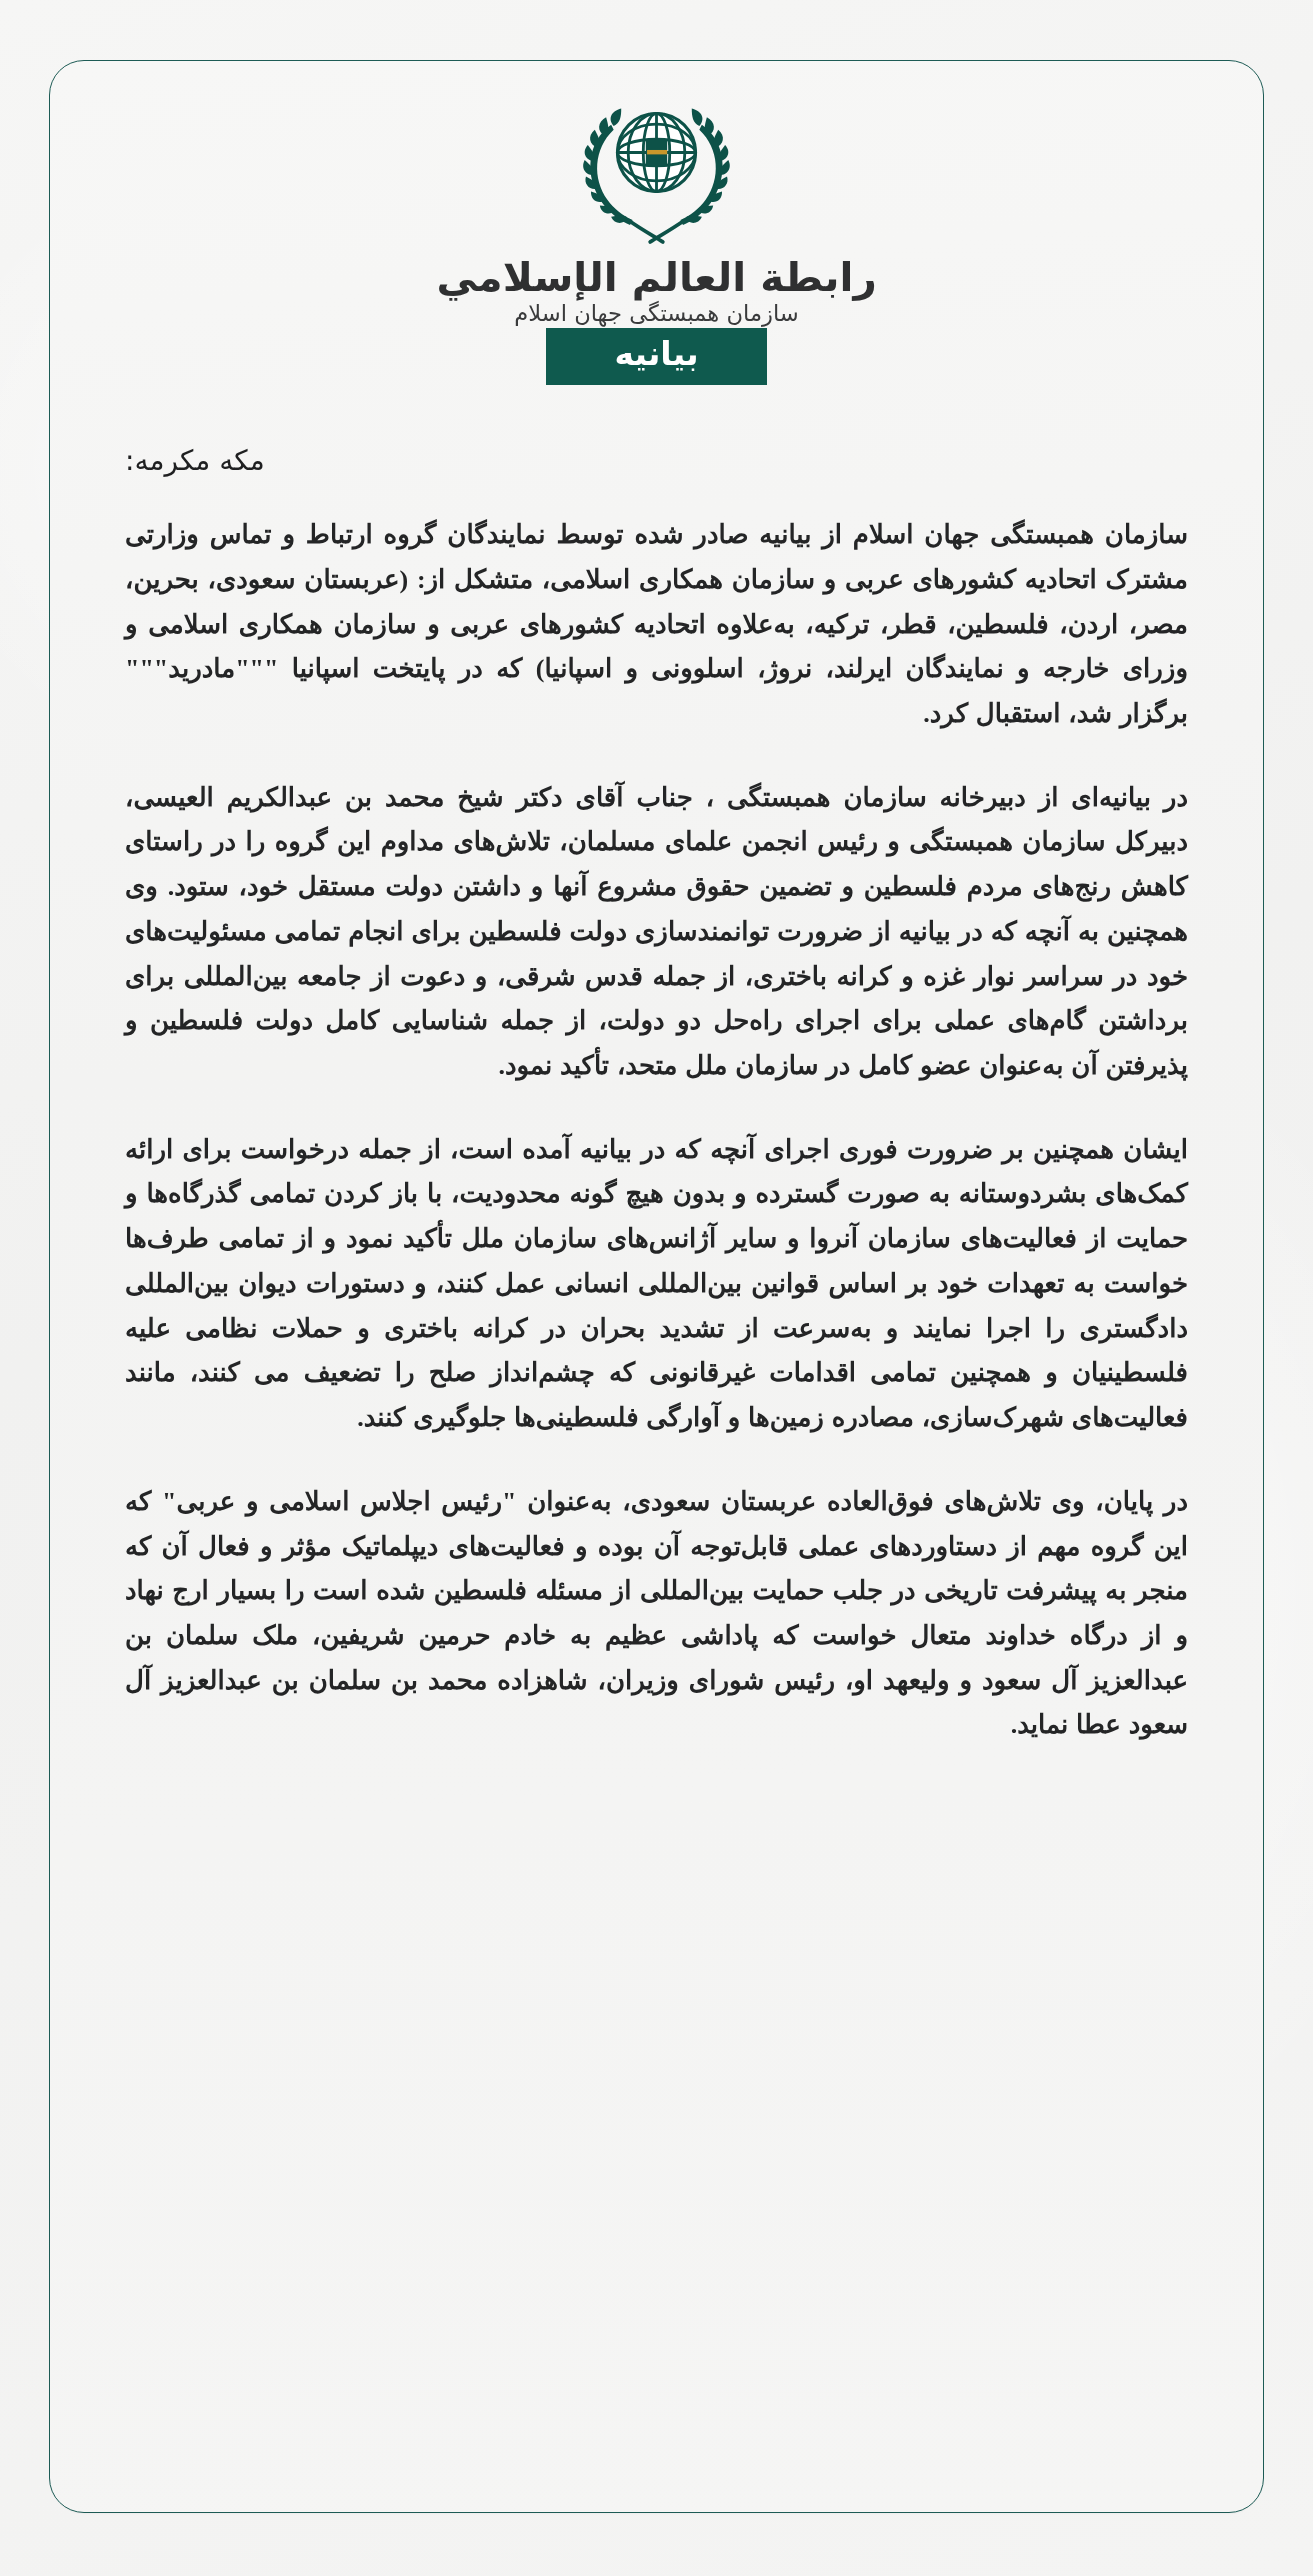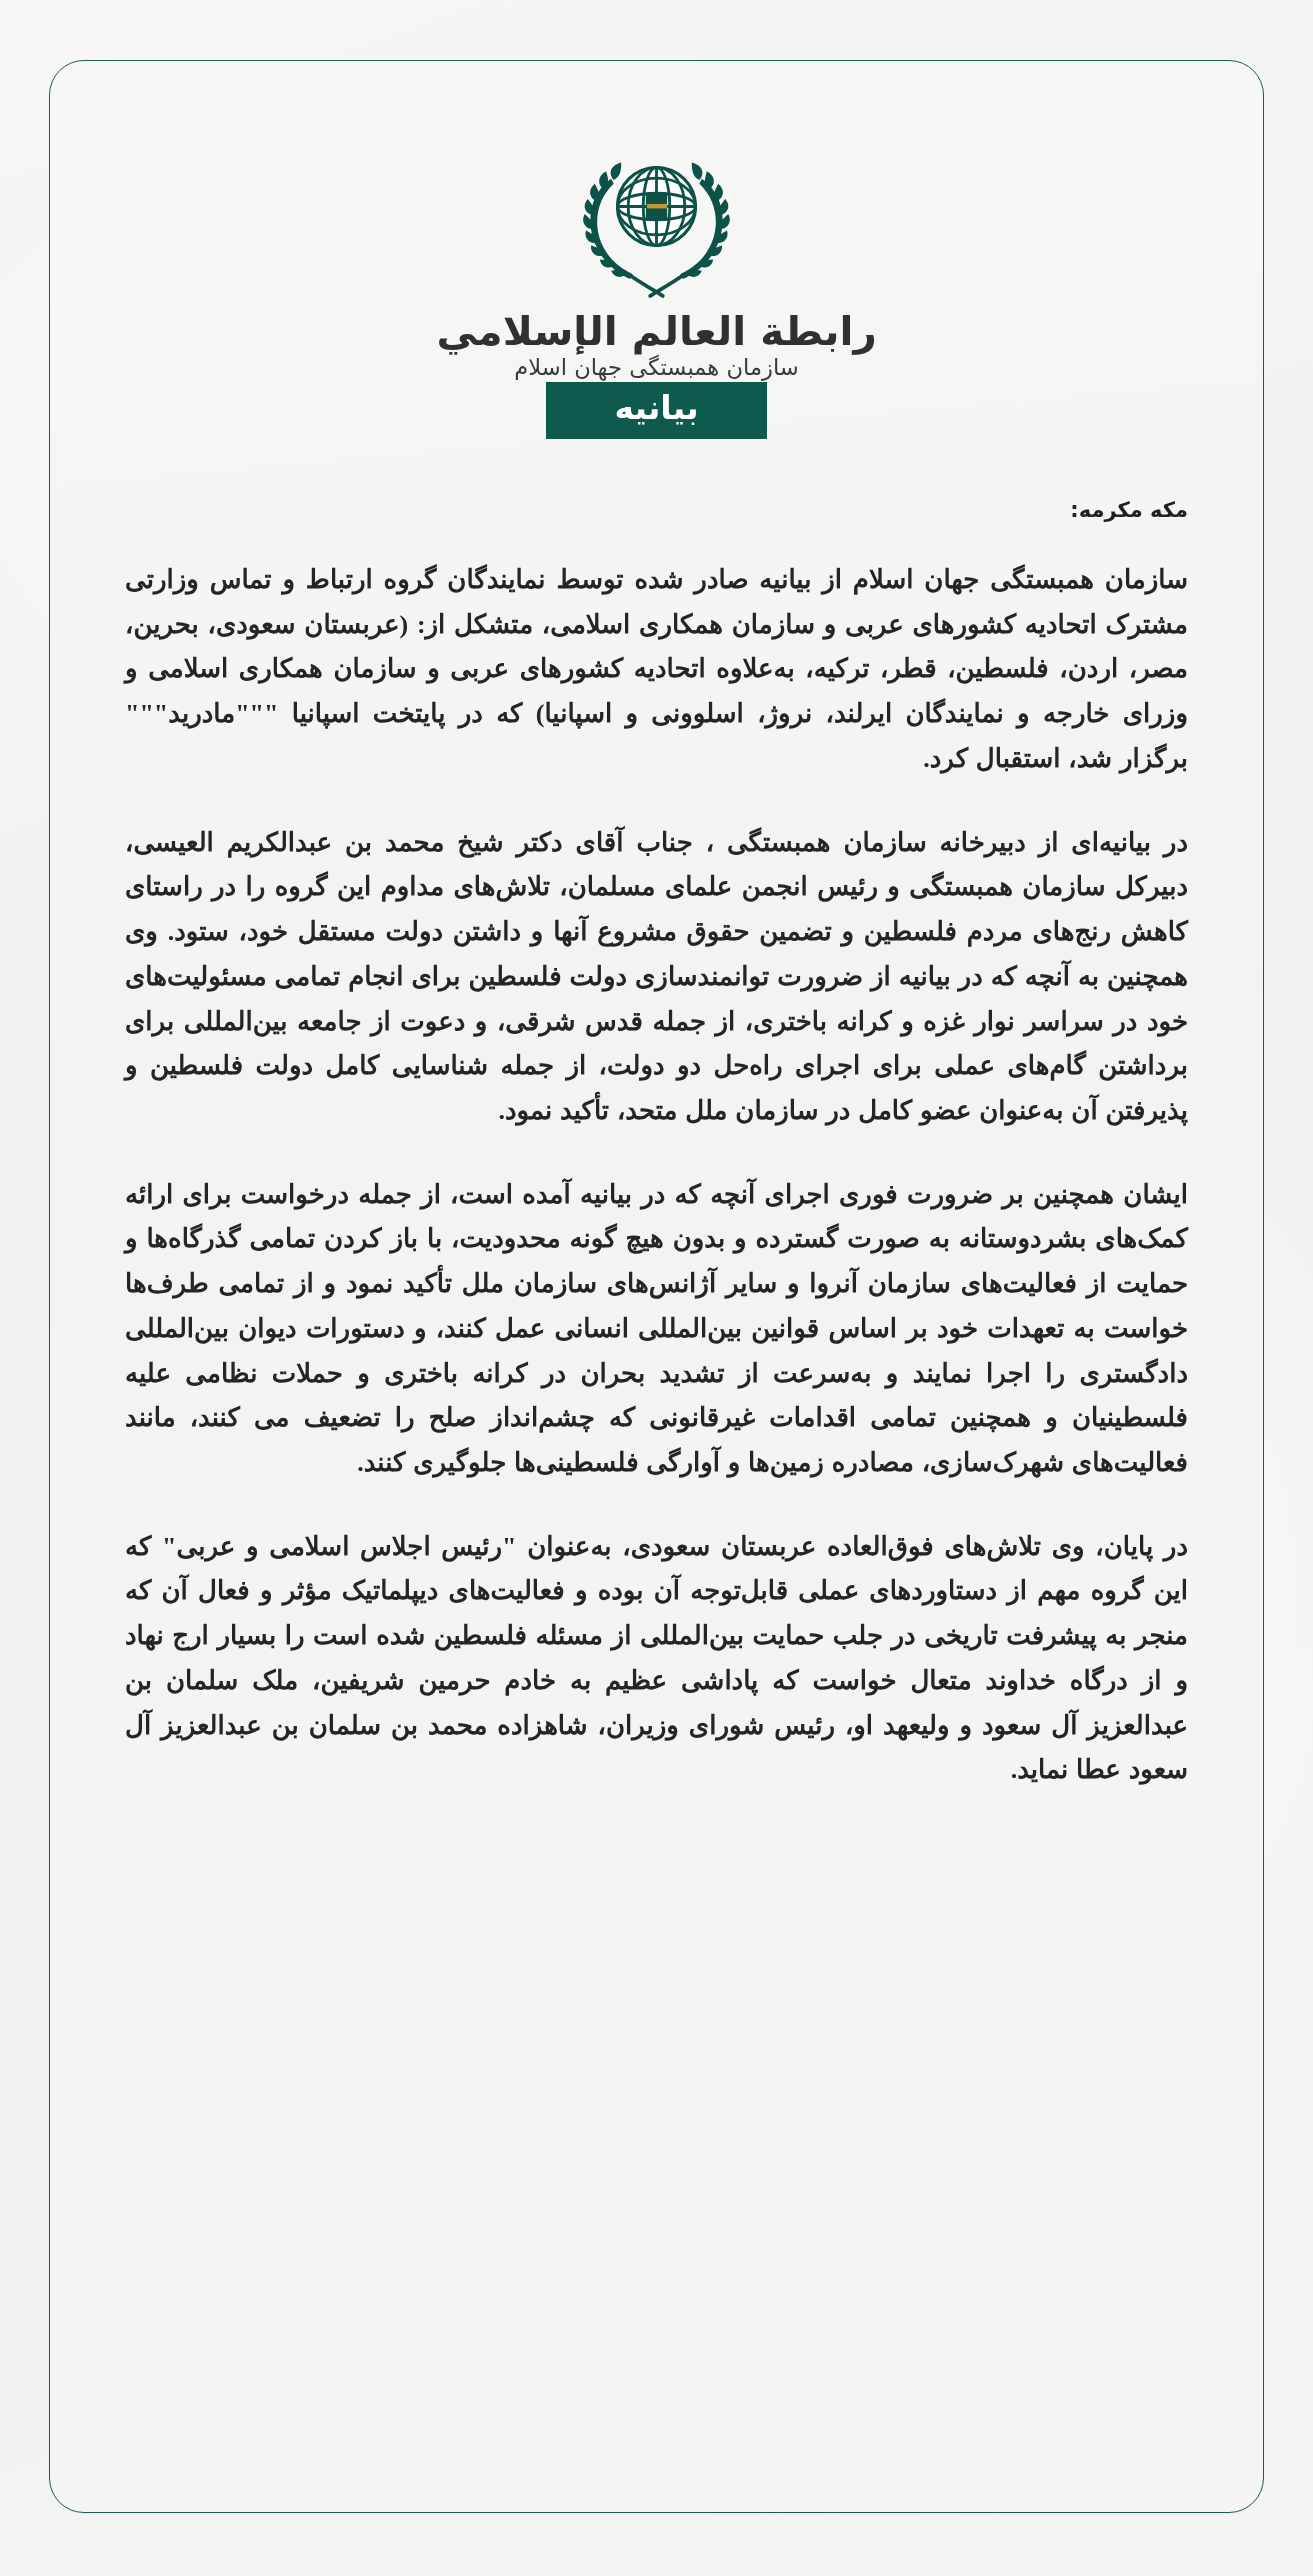--- a/index.html
+++ b/index.html
@@ -30,21 +30,21 @@
     position: absolute;
     left: 49px;
     top: 60px;
     width: 1215px;
     height: 2453px;
     box-sizing: border-box;
     border: 1.9px solid #1d5b55;
     border-radius: 35px;
     background: linear-gradient(175deg, #f7f7f6 0%, #f3f3f2 40%, #f5f5f4 100%);
     box-shadow: 0 1.3px 0 rgba(0,0,0,0.02);
-    padding: 80px 75px 38px;
+    padding: 26px 75px 38px;
     display: flex;
     flex-direction: column;
     align-items: center;
   }
 
   
   .emblem-block {
     display: flex;
     flex-direction: column;
     align-items: center;
@@ -89,24 +89,24 @@
   }
 
   
   .doc-body {
     width: 100%;
     margin-top: 58px;
     direction: rtl;
     text-align: justify;
   }
   .salutation {
-    font-size: 21px;
-    font-weight: bold;
+    font-size: 28px;
+    font-weight: normal;
     color: #1f2021;
-    text-align: right;
+    text-align: left;
     margin: 0 0 34px 0;
     line-height: 1.3;
   }
   .para {
     font-size: 26px;
     line-height: 1.72;
     color: #242526;
     margin: 0 0 39px 0;
     text-align: justify;
     text-align-last: right;

